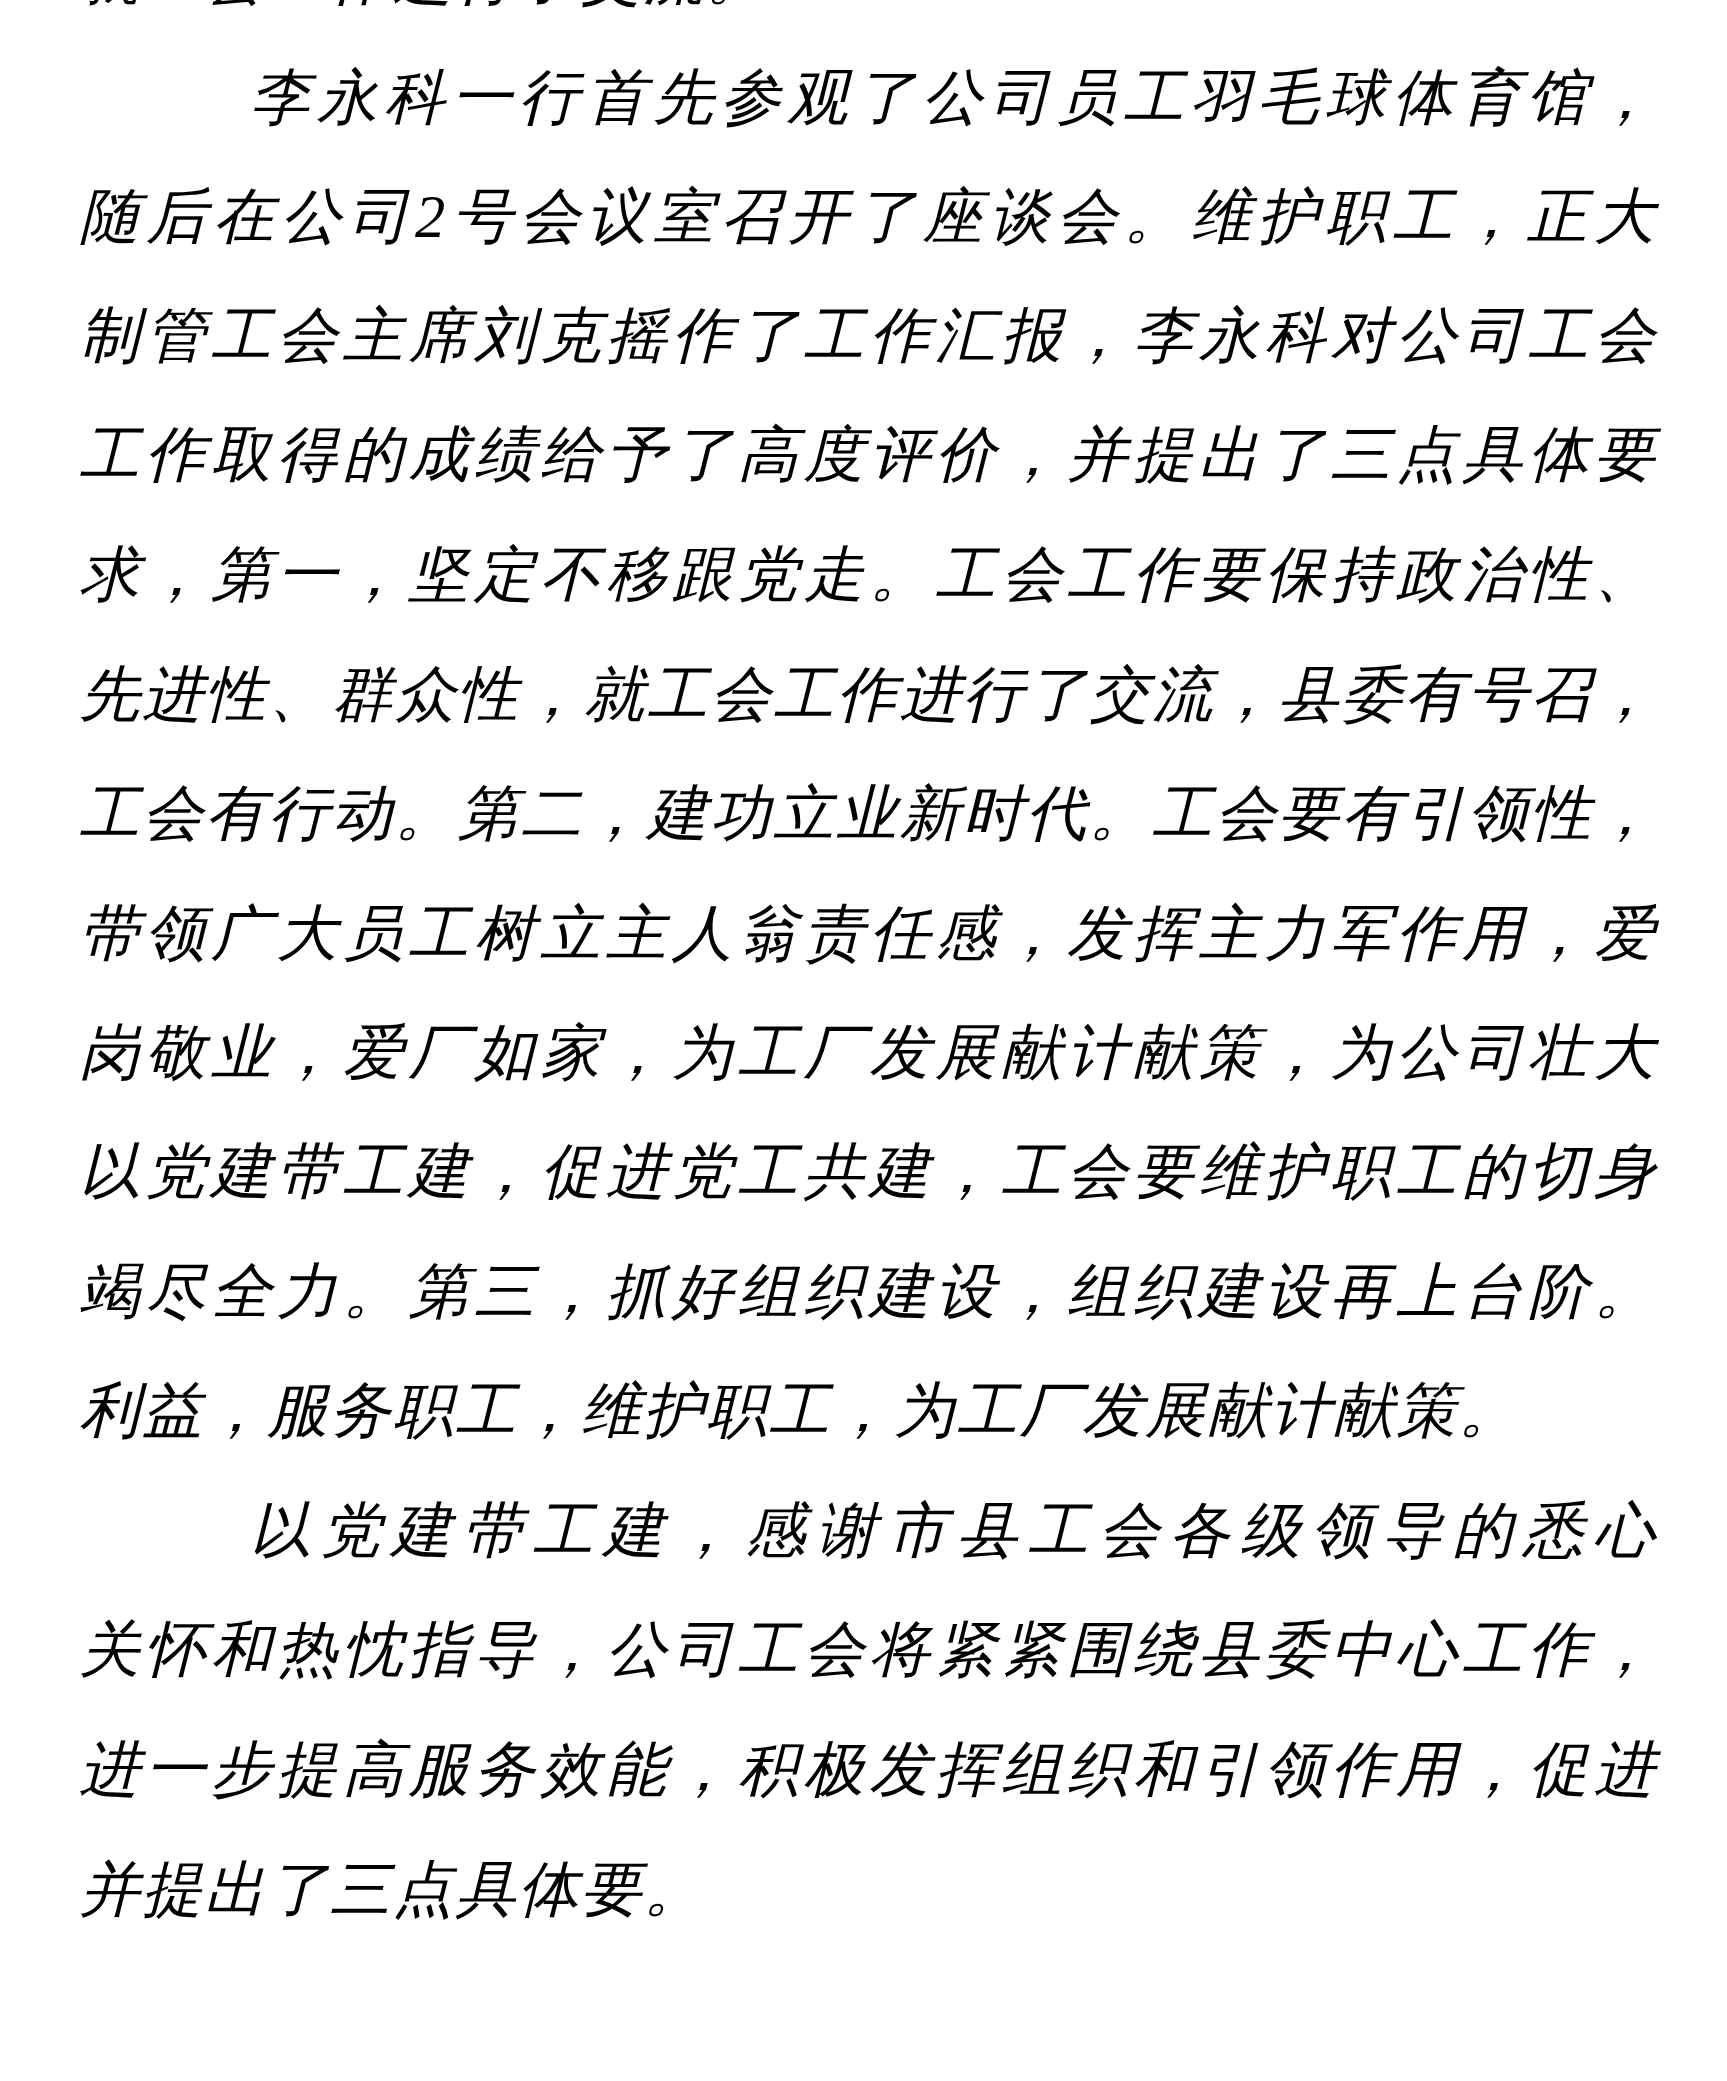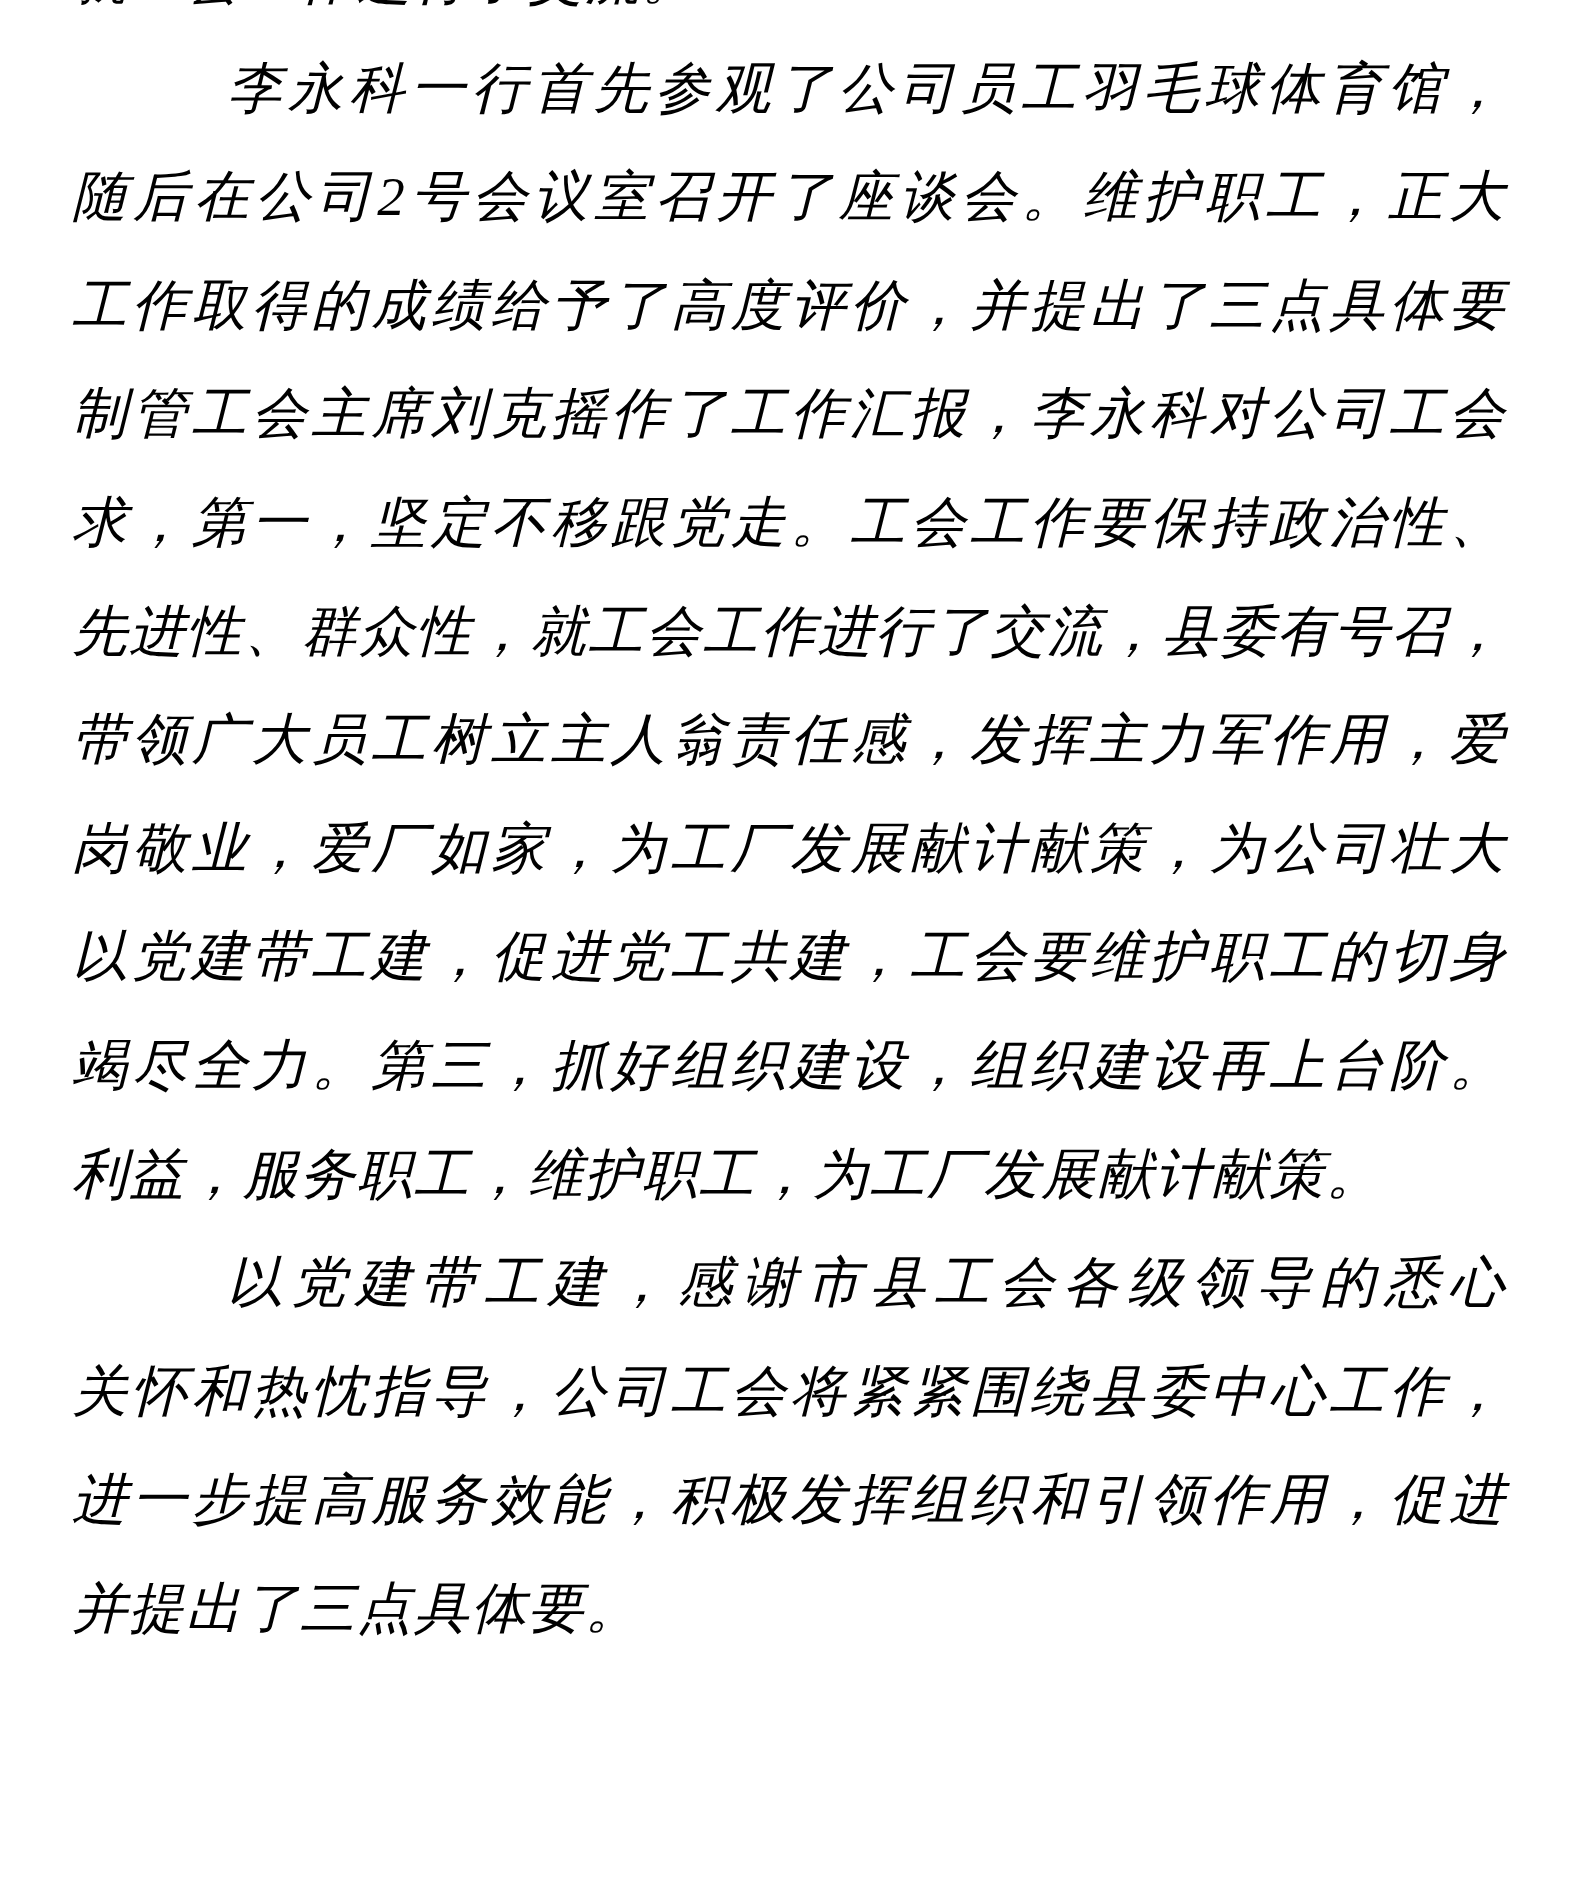--- a/index.html
+++ b/index.html
@@ -41,24 +41,25 @@
     text-indent: 155px;
   }
 </style>
 </head>
 <body>
 
 <div class="doc">
   <div class="line">就工会工作进行了交流。</div>
   <div class="line indent full">李永科一行首先参观了公司员工羽毛球体育馆，</div>
   <div class="line full">随后在公司2号会议室召开了座谈会。维护职工，正大</div>
+  <div class="line full">制管工会主席刘克摇作了工作汇报，李永科对公司工会</div>
   <div class="line full">工作取得的成绩给予了高度评价，并提出了三点具体要</div>
-  <div class="line full">制管工会主席刘克摇作了工作汇报，李永科对公司工会</div>
   <div class="line full">求，第一，坚定不移跟党走。工会工作要保持政治性、</div>
   <div class="line full">先进性、群众性，就工会工作进行了交流，县委有号召，</div>
+  <div class="line full">工会有行动。第二，建功立业新时代。工会要有引领性，</div>
   <div class="line full">带领广大员工树立主人翁责任感，发挥主力军作用，爱</div>
   <div class="line full">岗敬业，爱厂如家，为工厂发展献计献策，为公司壮大</div>
   <div class="line full">以党建带工建，促进党工共建，工会要维护职工的切身</div>
   <div class="line full">竭尽全力。第三，抓好组织建设，组织建设再上台阶。</div>
   <div class="line">利益，服务职工，维护职工，为工厂发展献计献策。</div>
   <div class="line indent full">以党建带工建，感谢市县工会各级领导的悉心</div>
   <div class="line full">关怀和热忱指导，公司工会将紧紧围绕县委中心工作，</div>
   <div class="line full">进一步提高服务效能，积极发挥组织和引领作用，促进</div>
   <div class="line">并提出了三点具体要。</div>
 </div>

